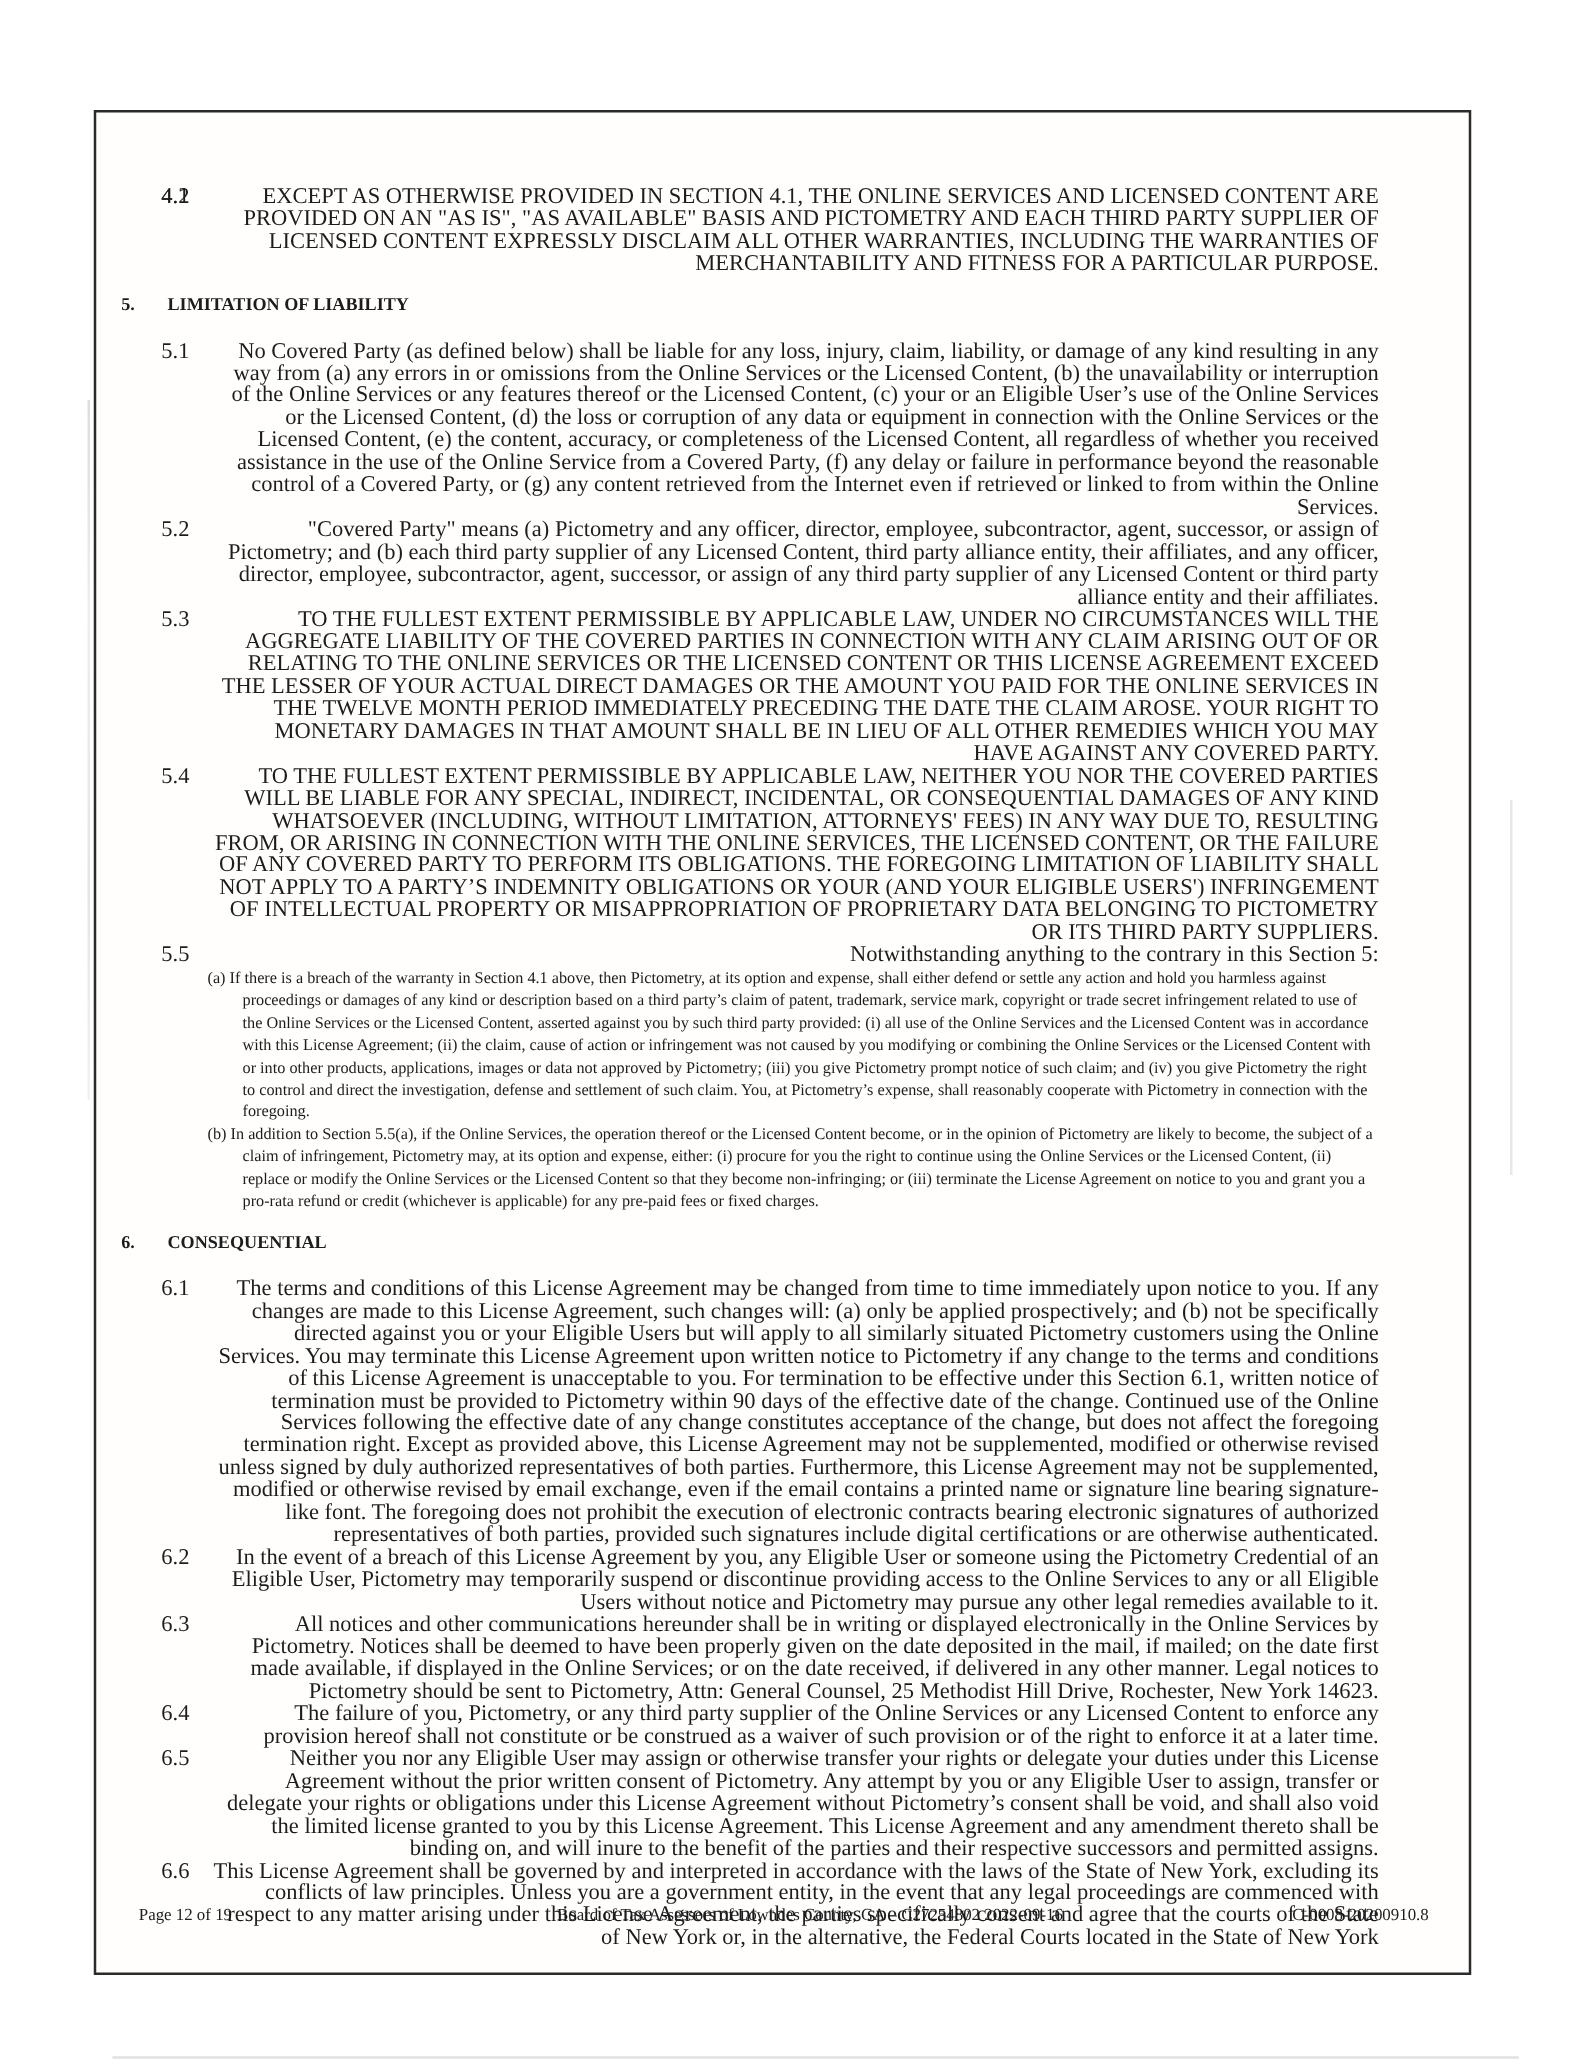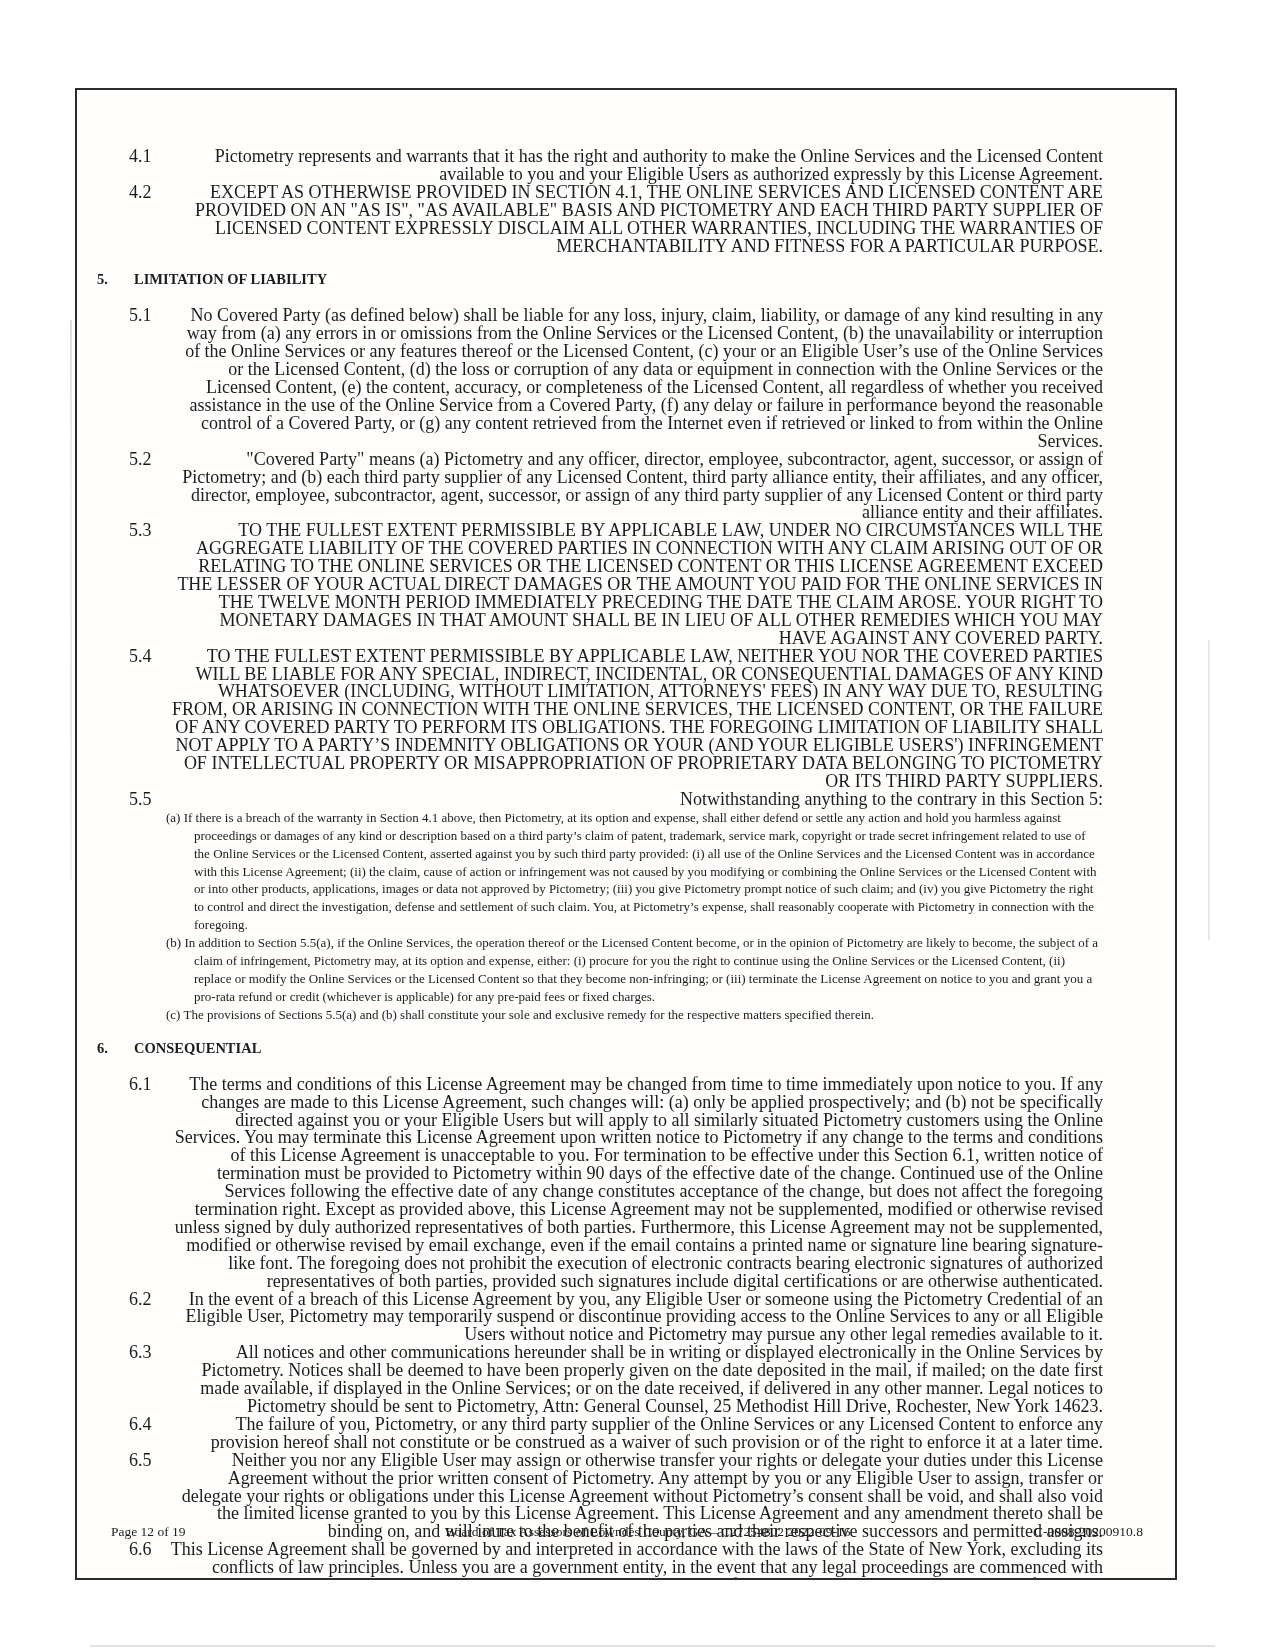--- a/index.html
+++ b/index.html
@@ -122,31 +122,30 @@
     background: #c9c9c9;
     opacity: 0.55;
   }
 </style>
 </head>
 <body>
 
 <div class="page-border">
   <div class="doc-body">
 
-  <div class="doc-item"><span class="item-num">4.1</span><span class="item-text">Pictometry represents and warrants that it has the right and authority to make the Online Services and the Licensed Content available to you and your Eligible Users as authorized expressly by this License Agreement.</span></div>
+  <div class="doc-item"><span class="item-num">4.1</span></div>
       <div class="doc-item"><span class="item-num">4.2</span><span class="item-text">EXCEPT AS OTHERWISE PROVIDED IN SECTION 4.1, THE ONLINE SERVICES AND LICENSED CONTENT ARE PROVIDED ON AN "AS IS", "AS AVAILABLE" BASIS AND PICTOMETRY AND EACH THIRD PARTY SUPPLIER OF LICENSED CONTENT EXPRESSLY DISCLAIM ALL OTHER WARRANTIES, INCLUDING THE WARRANTIES OF MERCHANTABILITY AND FITNESS FOR A PARTICULAR PURPOSE.</span></div>
       <div class="sec-heading"><span class="sec-num">5.</span><span class="sec-title">LIMITATION OF LIABILITY</span></div>
       <div class="doc-item"><span class="item-num">5.1</span><span class="item-text">No Covered Party (as defined below) shall be liable for any loss, injury, claim, liability, or damage of any kind resulting in any way from (a) any errors in or omissions from the Online Services or the Licensed Content, (b) the unavailability or interruption of the Online Services or any features thereof or the Licensed Content, (c) your or an Eligible User’s use of the Online Services or the Licensed Content, (d) the loss or corruption of any data or equipment in connection with the Online Services or the Licensed Content, (e) the content, accuracy, or completeness of the Licensed Content, all regardless of whether you received assistance in the use of the Online Service from a Covered Party, (f) any delay or failure in performance beyond the reasonable control of a Covered Party, or (g) any content retrieved from the Internet even if retrieved or linked to from within the Online Services.</span></div>
       <div class="doc-item"><span class="item-num">5.2</span><span class="item-text">"Covered Party" means (a) Pictometry and any officer, director, employee, subcontractor, agent, successor, or assign of Pictometry; and (b) each third party supplier of any Licensed Content, third party alliance entity, their affiliates, and any officer, director, employee, subcontractor, agent, successor, or assign of any third party supplier of any Licensed Content or third party alliance entity and their affiliates.</span></div>
       <div class="doc-item"><span class="item-num">5.3</span><span class="item-text">TO THE FULLEST EXTENT PERMISSIBLE BY APPLICABLE LAW, UNDER NO CIRCUMSTANCES WILL THE AGGREGATE LIABILITY OF THE COVERED PARTIES IN CONNECTION WITH ANY CLAIM ARISING OUT OF OR RELATING TO THE ONLINE SERVICES OR THE LICENSED CONTENT OR THIS LICENSE AGREEMENT EXCEED THE LESSER OF YOUR ACTUAL DIRECT DAMAGES OR THE AMOUNT YOU PAID FOR THE ONLINE SERVICES IN THE TWELVE MONTH PERIOD IMMEDIATELY PRECEDING THE DATE THE CLAIM AROSE. YOUR RIGHT TO MONETARY DAMAGES IN THAT AMOUNT SHALL BE IN LIEU OF ALL OTHER REMEDIES WHICH YOU MAY HAVE AGAINST ANY COVERED PARTY.</span></div>
       <div class="doc-item"><span class="item-num">5.4</span><span class="item-text">TO THE FULLEST EXTENT PERMISSIBLE BY APPLICABLE LAW, NEITHER YOU NOR THE COVERED PARTIES WILL BE LIABLE FOR ANY SPECIAL, INDIRECT, INCIDENTAL, OR CONSEQUENTIAL DAMAGES OF ANY KIND WHATSOEVER (INCLUDING, WITHOUT LIMITATION, ATTORNEYS' FEES) IN ANY WAY DUE TO, RESULTING FROM, OR ARISING IN CONNECTION WITH THE ONLINE SERVICES, THE LICENSED CONTENT, OR THE FAILURE OF ANY COVERED PARTY TO PERFORM ITS OBLIGATIONS. THE FOREGOING LIMITATION OF LIABILITY SHALL NOT APPLY TO A PARTY’S INDEMNITY OBLIGATIONS OR YOUR (AND YOUR ELIGIBLE USERS') INFRINGEMENT OF INTELLECTUAL PROPERTY OR MISAPPROPRIATION OF PROPRIETARY DATA BELONGING TO PICTOMETRY OR ITS THIRD PARTY SUPPLIERS.</span></div>
       <div class="doc-item"><span class="item-num">5.5</span><span class="item-text">Notwithstanding anything to the contrary in this Section 5:</span></div>
       <div class="sub-item"><span class="sub-marker">(a)</span><span> </span><span class="sub-text">If there is a breach of the warranty in Section 4.1 above, then Pictometry, at its option and expense, shall either defend or settle any action and hold you harmless against proceedings or damages of any kind or description based on a third party’s claim of patent, trademark, service mark, copyright or trade secret infringement related to use of the Online Services or the Licensed Content, asserted against you by such third party provided: (i) all use of the Online Services and the Licensed Content was in accordance with this License Agreement; (ii) the claim, cause of action or infringement was not caused by you modifying or combining the Online Services or the Licensed Content with or into other products, applications, images or data not approved by Pictometry; (iii) you give Pictometry prompt notice of such claim; and (iv) you give Pictometry the right to control and direct the investigation, defense and settlement of such claim. You, at Pictometry’s expense, shall reasonably cooperate with Pictometry in connection with the foregoing.</span></div>
       <div class="sub-item"><span class="sub-marker">(b)</span><span> </span><span class="sub-text">In addition to Section 5.5(a), if the Online Services, the operation thereof or the Licensed Content become, or in the opinion of Pictometry are likely to become, the subject of a claim of infringement, Pictometry may, at its option and expense, either: (i) procure for you the right to continue using the Online Services or the Licensed Content, (ii) replace or modify the Online Services or the Licensed Content so that they become non-infringing; or (iii) terminate the License Agreement on notice to you and grant you a pro-rata refund or credit (whichever is applicable) for any pre-paid fees or fixed charges.</span></div>
-      <div class="sub-item"><span class="sub-marker">(c)</span><span> </span><span class="sub-text">The provisions of Sections 5.5(a) and (b) shall constitute your sole and exclusive remedy for the respective matters specified therein.</span></div>
       <div class="sec-heading"><span class="sec-num">6.</span><span class="sec-title">CONSEQUENTIAL</span></div>
       <div class="doc-item"><span class="item-num">6.1</span><span class="item-text">The terms and conditions of this License Agreement may be changed from time to time immediately upon notice to you. If any changes are made to this License Agreement, such changes will: (a) only be applied prospectively; and (b) not be specifically directed against you or your Eligible Users but will apply to all similarly situated Pictometry customers using the Online Services. You may terminate this License Agreement upon written notice to Pictometry if any change to the terms and conditions of this License Agreement is unacceptable to you. For termination to be effective under this Section 6.1, written notice of termination must be provided to Pictometry within 90 days of the effective date of the change. Continued use of the Online Services following the effective date of any change constitutes acceptance of the change, but does not affect the foregoing termination right. Except as provided above, this License Agreement may not be supplemented, modified or otherwise revised unless signed by duly authorized representatives of both parties. Furthermore, this License Agreement may not be supplemented, modified or otherwise revised by email exchange, even if the email contains a printed name or signature line bearing signature-like font. The foregoing does not prohibit the execution of electronic contracts bearing electronic signatures of authorized representatives of both parties, provided such signatures include digital certifications or are otherwise authenticated.</span></div>
       <div class="doc-item"><span class="item-num">6.2</span><span class="item-text">In the event of a breach of this License Agreement by you, any Eligible User or someone using the Pictometry Credential of an Eligible User, Pictometry may temporarily suspend or discontinue providing access to the Online Services to any or all Eligible Users without notice and Pictometry may pursue any other legal remedies available to it.</span></div>
       <div class="doc-item"><span class="item-num">6.3</span><span class="item-text">All notices and other communications hereunder shall be in writing or displayed electronically in the Online Services by Pictometry. Notices shall be deemed to have been properly given on the date deposited in the mail, if mailed; on the date first made available, if displayed in the Online Services; or on the date received, if delivered in any other manner. Legal notices to Pictometry should be sent to Pictometry, Attn: General Counsel, 25 Methodist Hill Drive, Rochester, New York 14623.</span></div>
       <div class="doc-item"><span class="item-num">6.4</span><span class="item-text">The failure of you, Pictometry, or any third party supplier of the Online Services or any Licensed Content to enforce any provision hereof shall not constitute or be construed as a waiver of such provision or of the right to enforce it at a later time.</span></div>
       <div class="doc-item"><span class="item-num">6.5</span><span class="item-text">Neither you nor any Eligible User may assign or otherwise transfer your rights or delegate your duties under this License Agreement without the prior written consent of Pictometry. Any attempt by you or any Eligible User to assign, transfer or delegate your rights or obligations under this License Agreement without Pictometry’s consent shall be void, and shall also void the limited license granted to you by this License Agreement. This License Agreement and any amendment thereto shall be binding on, and will inure to the benefit of the parties and their respective successors and permitted assigns.</span></div>
       <div class="doc-item"><span class="item-num">6.6</span><span class="item-text">This License Agreement shall be governed by and interpreted in accordance with the laws of the State of New York, excluding its conflicts of law principles. Unless you are a government entity, in the event that any legal proceedings are commenced with respect to any matter arising under this License Agreement, the parties specifically consent and agree that the courts of the State of New York or, in the alternative, the Federal Courts located in the State of New York</span></div>
     </div>
 
   <div class="page-footer">

